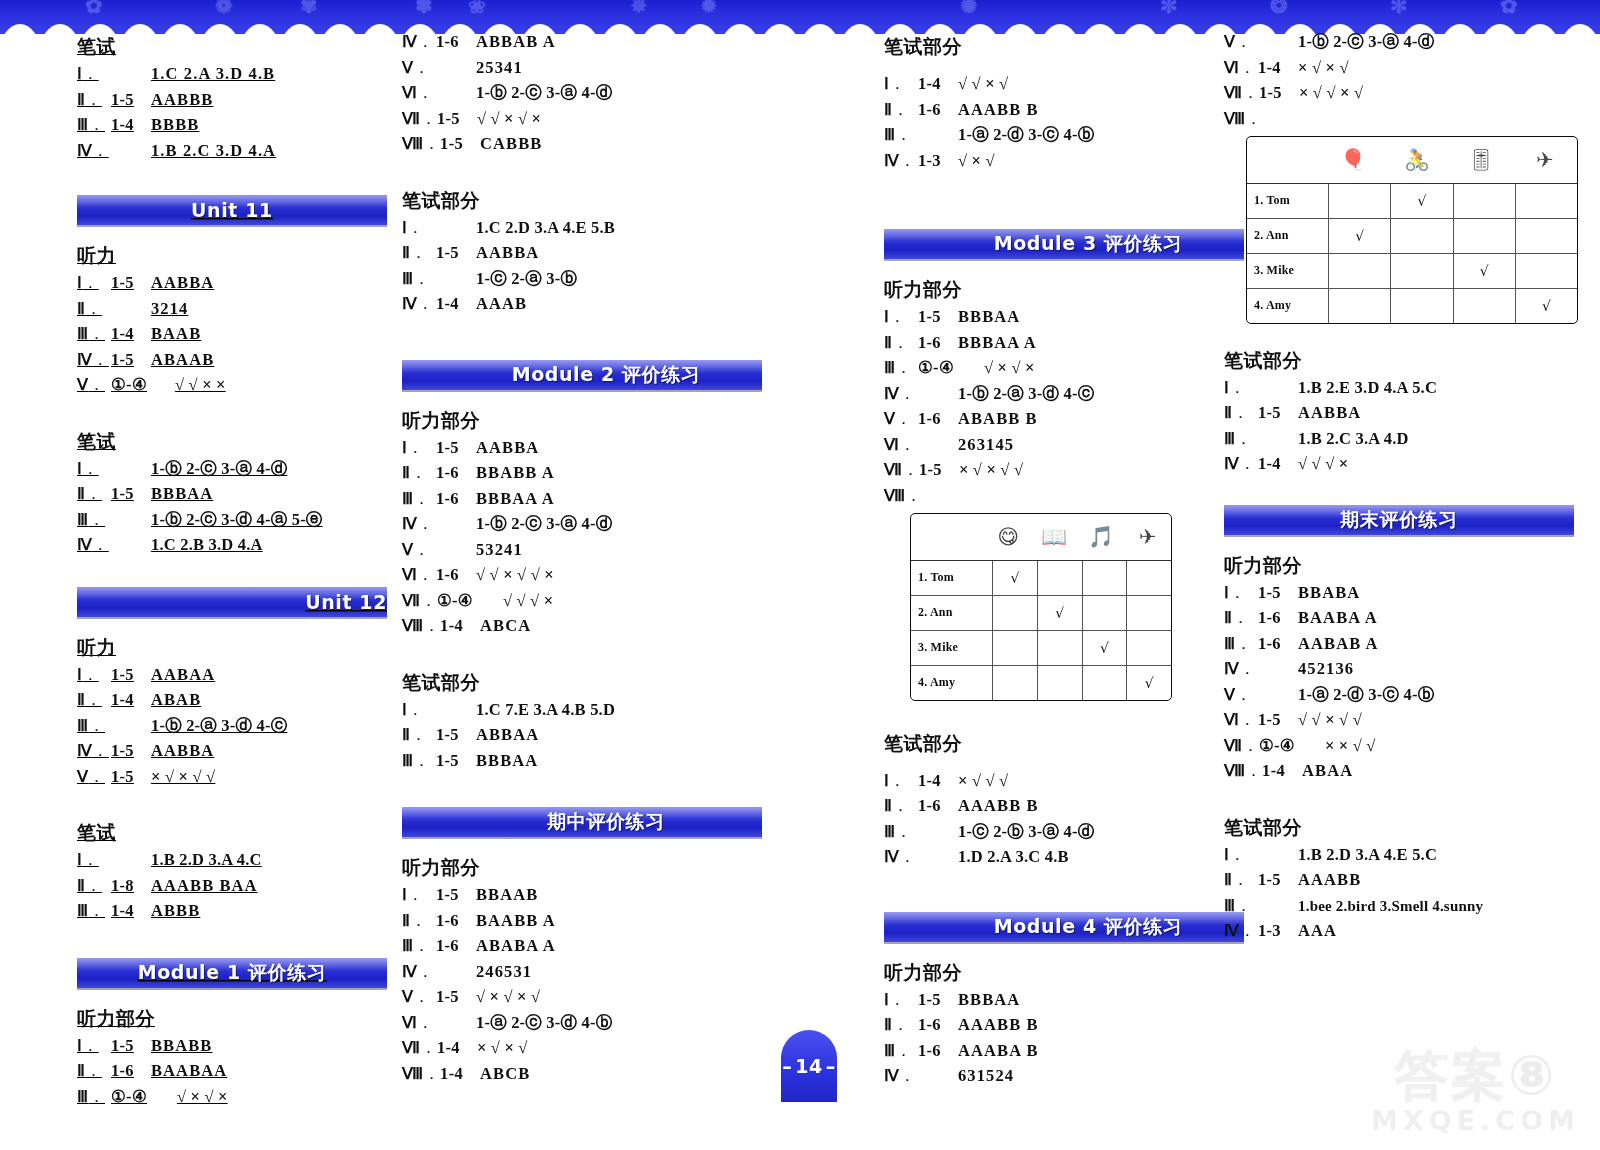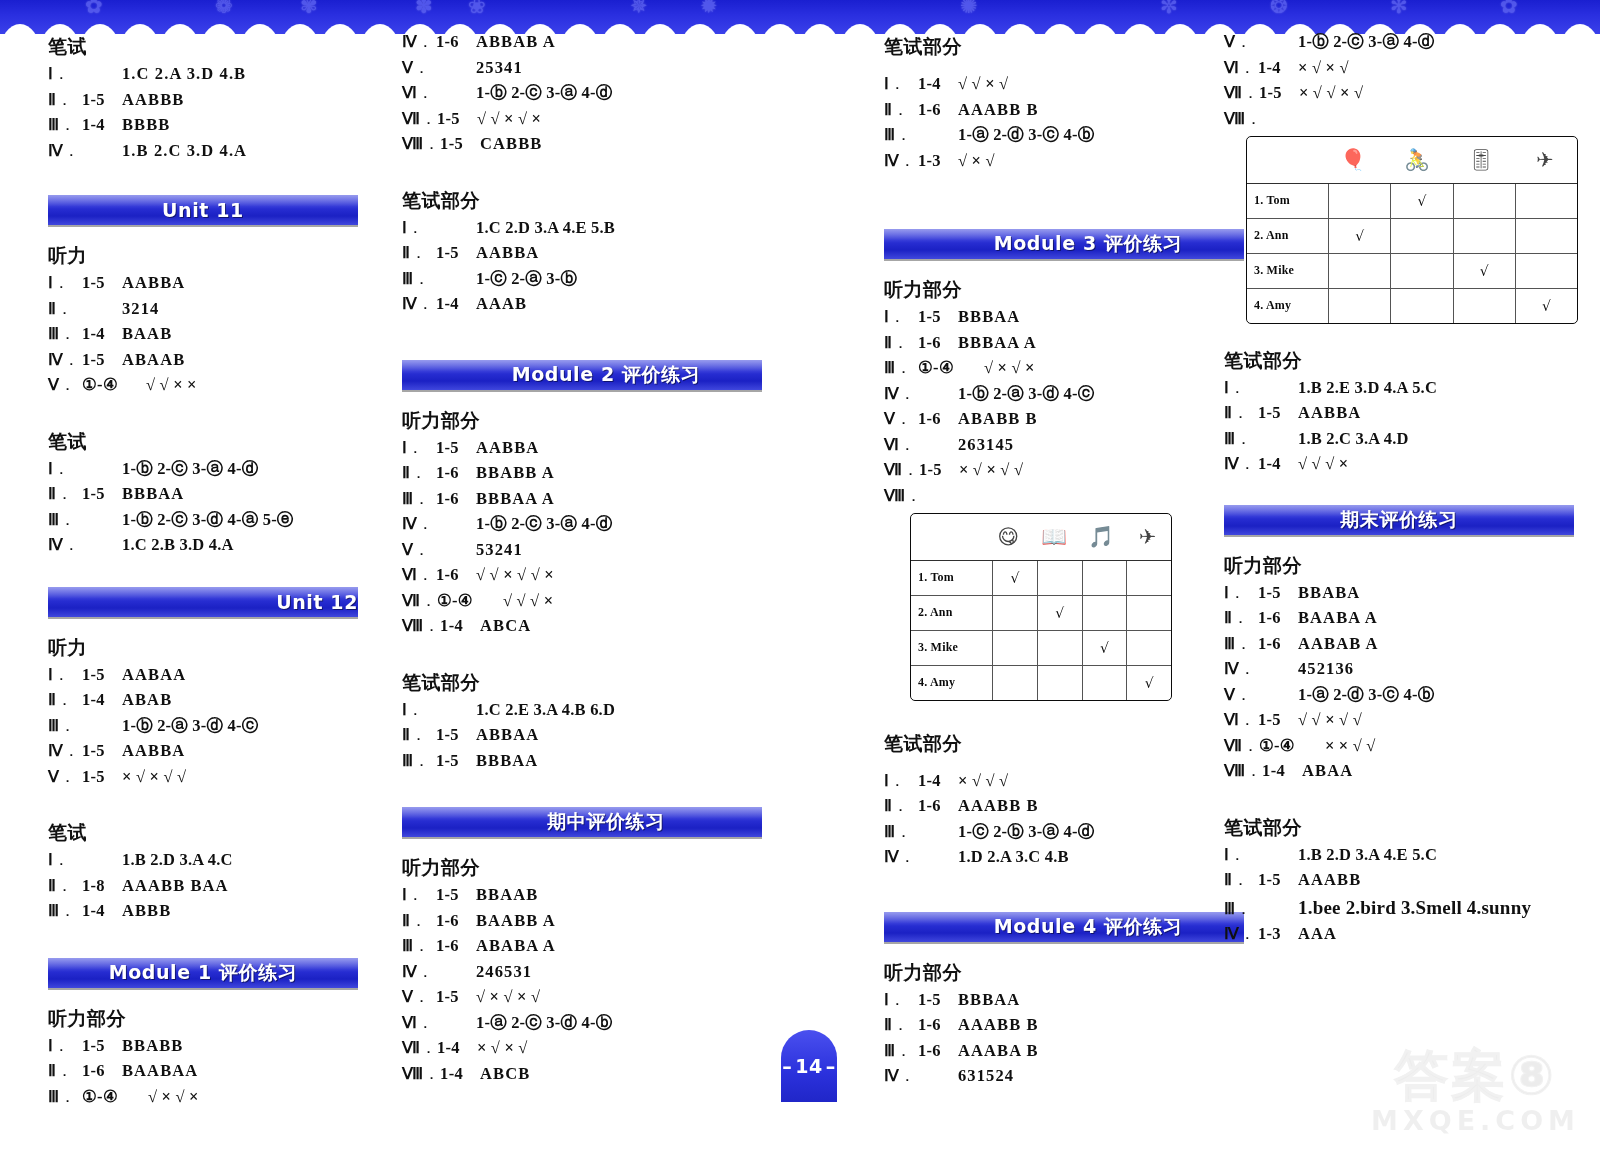--- a/index.html
+++ b/index.html
@@ -34,21 +34,21 @@
     font-size:21px;color:#5a60f0;opacity:.85;
     font-family:"DejaVu Sans",sans-serif;
     text-shadow:0 0 2px rgba(255,255,255,.35);
   }
 
   
   .page{
     position:absolute;left:0;top:34px;width:1600px;height:1116px;
   }
   .col{position:absolute;top:0;}
-  .col1{left:48px;width:330px;}
+  .col1{left:77px;width:330px;text-decoration:underline;}
   .col2{left:402px;width:330px;}
   .col3{left:884px;width:336px;}
   .col4{left:1224px;width:360px;}
 
   
   .block{margin-bottom:0;}
   .sec-head{
     font-family:"DejaVu Sans",sans-serif;
     font-weight:bold;font-size:19px;color:#111;
     letter-spacing:.5px;
@@ -485,21 +485,21 @@
       </div>
     </div>
 
     <div class="gap-m"></div>
 
     <div class="block">
       <div class="sec-head">笔试部分</div>
       <div class="ans-line">
         <span class="rn">Ⅰ</span>
         <span class="rng"></span>
-        <span class="vals sp">1.C  2.E  3.A  4.B  6.D</span>
+        <span class="vals sp">1.C  7.E  3.A  4.B  5.D</span>
       </div>
       <div class="ans-line">
         <span class="rn">Ⅱ</span>
         <span class="rng">1-5</span>
         <span class="vals">ABBAA</span>
       </div>
       <div class="ans-line">
         <span class="rn">Ⅲ</span>
         <span class="rng">1-5</span>
         <span class="vals">BBBAA</span>
@@ -873,21 +873,21 @@
         <span class="vals sp">1.B  2.D  3.A   4.E   5.C</span>
       </div>
       <div class="ans-line">
         <span class="rn">Ⅱ</span>
         <span class="rng">1-5</span>
         <span class="vals">AAABB</span>
       </div>
       <div class="ans-line">
         <span class="rn">Ⅲ</span>
         <span class="rng"></span>
-        <span class="vals sp" style="font-size:19px">1.bee   2.bird   3.Smell   4.sunny</span>
+        <span class="vals sp" style="font-size:15px">1.bee   2.bird   3.Smell   4.sunny</span>
       </div>
       <div class="ans-line">
         <span class="rn">Ⅳ</span>
         <span class="rng">1-3</span>
         <span class="vals">AAA</span>
       </div>
     </div>
 
   </div>
 

